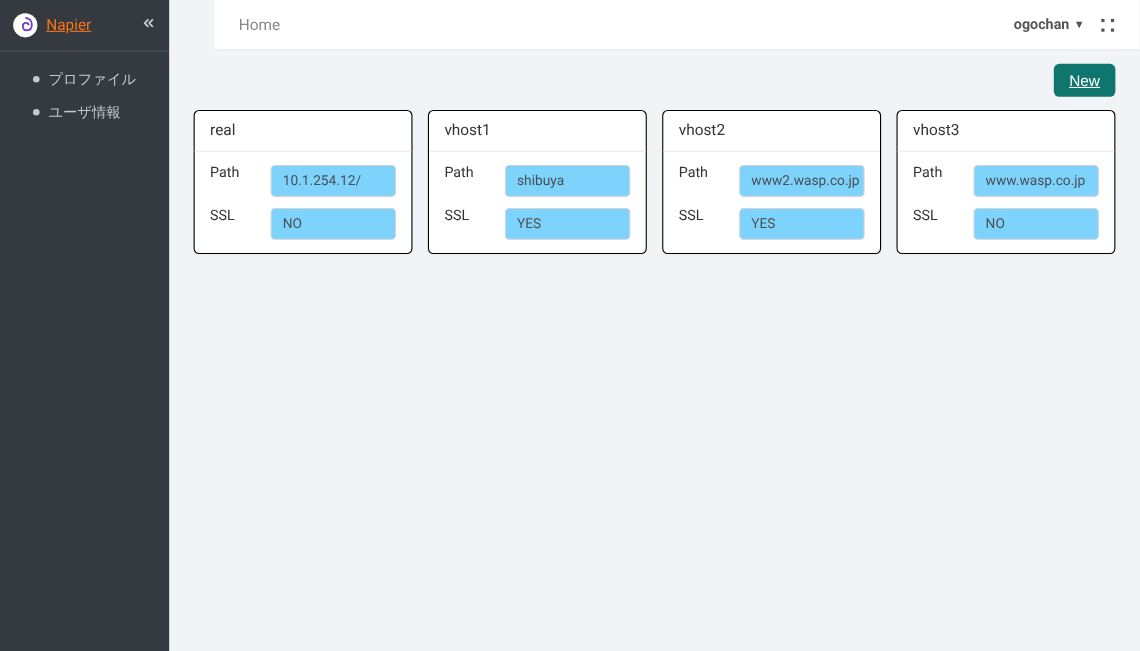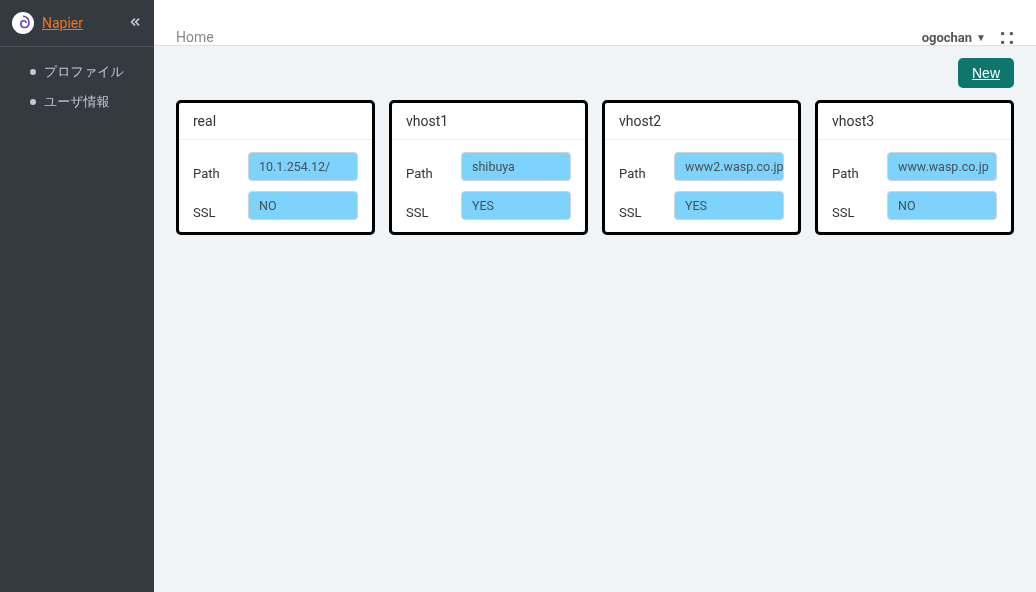--- a/index.html
+++ b/index.html
@@ -82,23 +82,24 @@
     .main {
       flex: 1;
       display: flex;
       flex-direction: column;
       background: #f1f4f6;
     }
     .topbar {
       height: 46px;
       background: #fff;
       display: flex;
-      align-items: flex-end;
+      align-items: center;
       padding: 0 22px;
       border-bottom: 1px solid #dee2e6;
+      margin-left: 41px;
     }
     .breadcrumb {
       color: #888;
       font-size: 14px;
     }
     .topbar-right {
       margin-left: auto;
       display: flex;
       align-items: center;
       gap: 14px;
@@ -139,37 +140,37 @@
       font-size: 14px;
       cursor: pointer;
       text-decoration: underline;
     }
     .cards {
       display: flex;
       gap: 14px;
     }
     .card {
       background: #fff;
-      border: 3px solid #000000;
+      border: 1px solid #000000;
       border-radius: 5px;
       width: 199px;
       box-shadow: 0 1px 2px rgba(0,0,0,0.02);
     }
     .card-header {
       padding: 10px 14px;
       border-bottom: 1px solid #e9ecef;
       font-size: 14px;
       color: #333;
     }
     .card-body {
       padding: 12px 14px;
     }
     .field-row {
       display: flex;
-      align-items: flex-end;
+      align-items: flex-start;
       margin-bottom: 10px;
     }
     .field-row:last-child {
       margin-bottom: 0;
     }
     .field-label {
       width: 55px;
       font-size: 13px;
       color: #333;
     }

